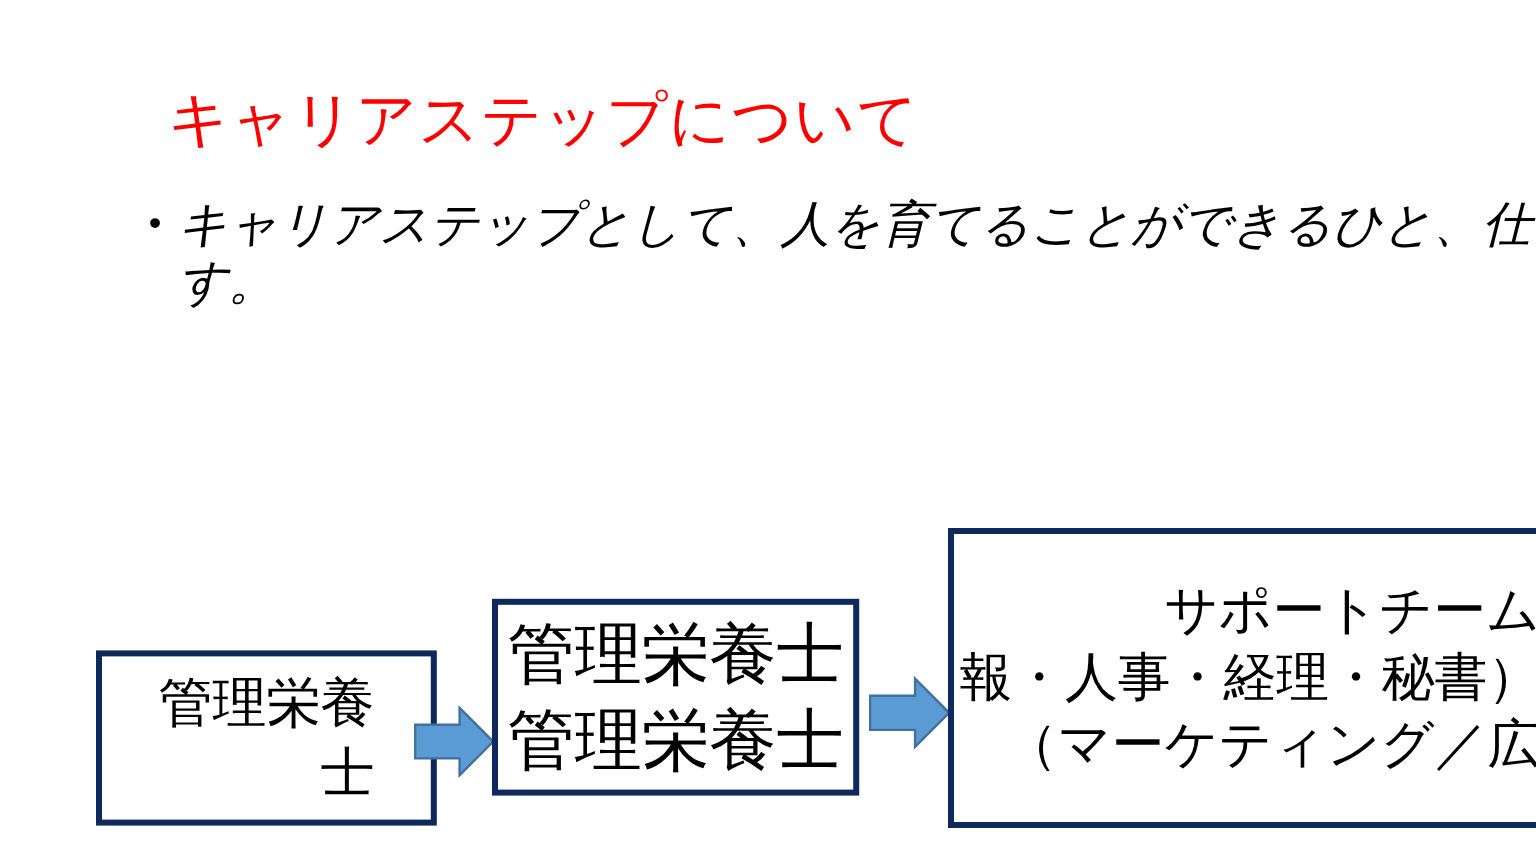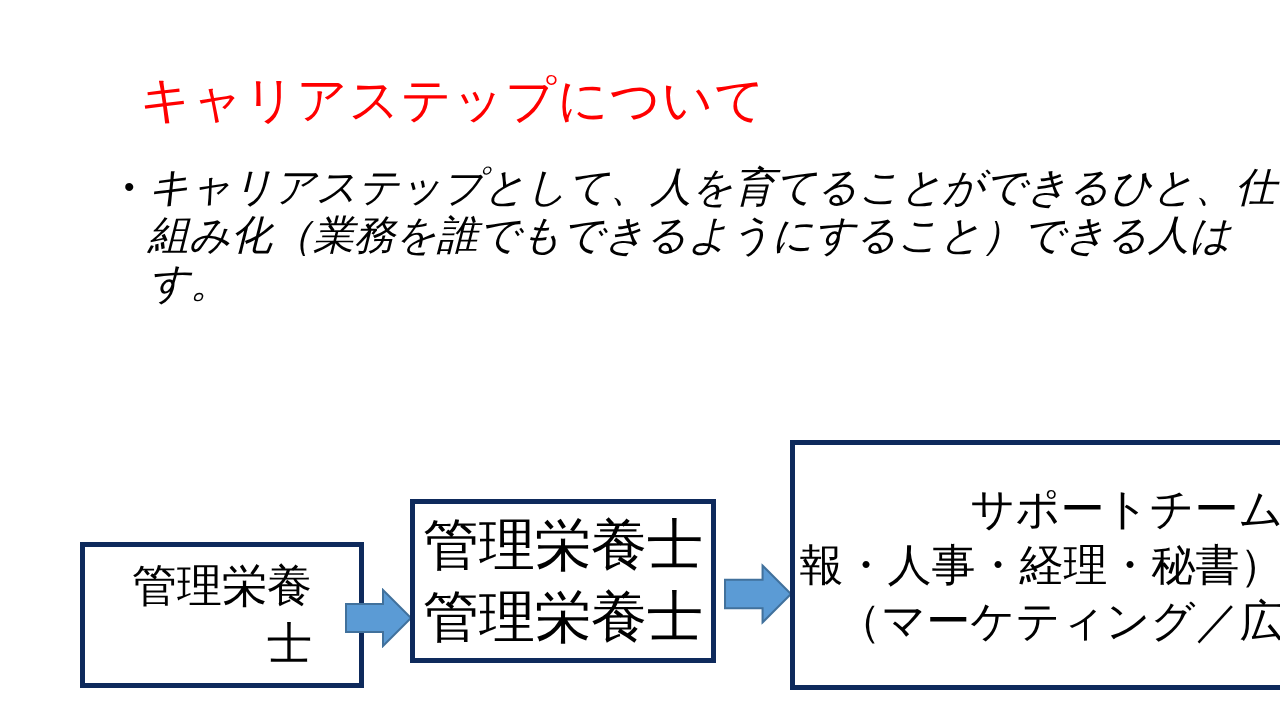--- a/index.html
+++ b/index.html
@@ -115,21 +115,20 @@
 <body>
 
 <div class="slide">
 
   <div class="title">キャリアステップについて</div>
 
   <div class="body-block">
     <span class="bullet">•</span>
     <div class="body-lines">
       <div class="body-line">キャリアステップとして、人を育てることができるひと、仕</div>
-      <div class="body-line">組み化（業務を誰でもできるようにすること）できる人は</div>
       <div class="body-line">す。</div>
     </div>
   </div>
 
   <div class="flow-box" id="box-dietitian">
     <div class="box-text">
       <span class="box-line">管理栄養</span>
       <span class="box-line">士</span>
     </div>
   </div>

